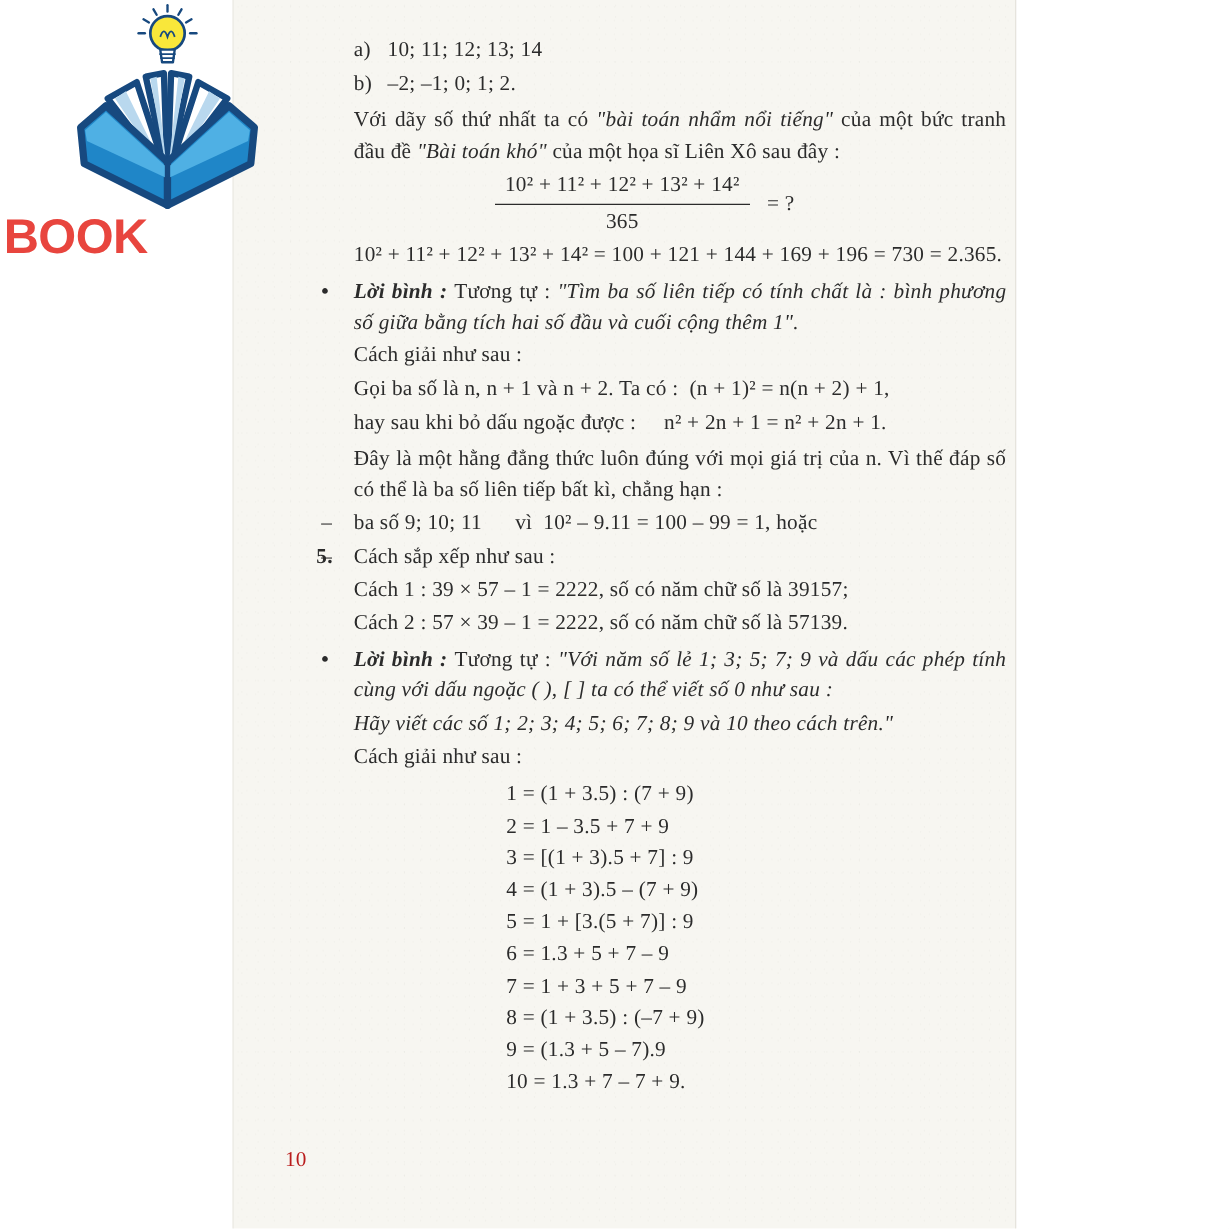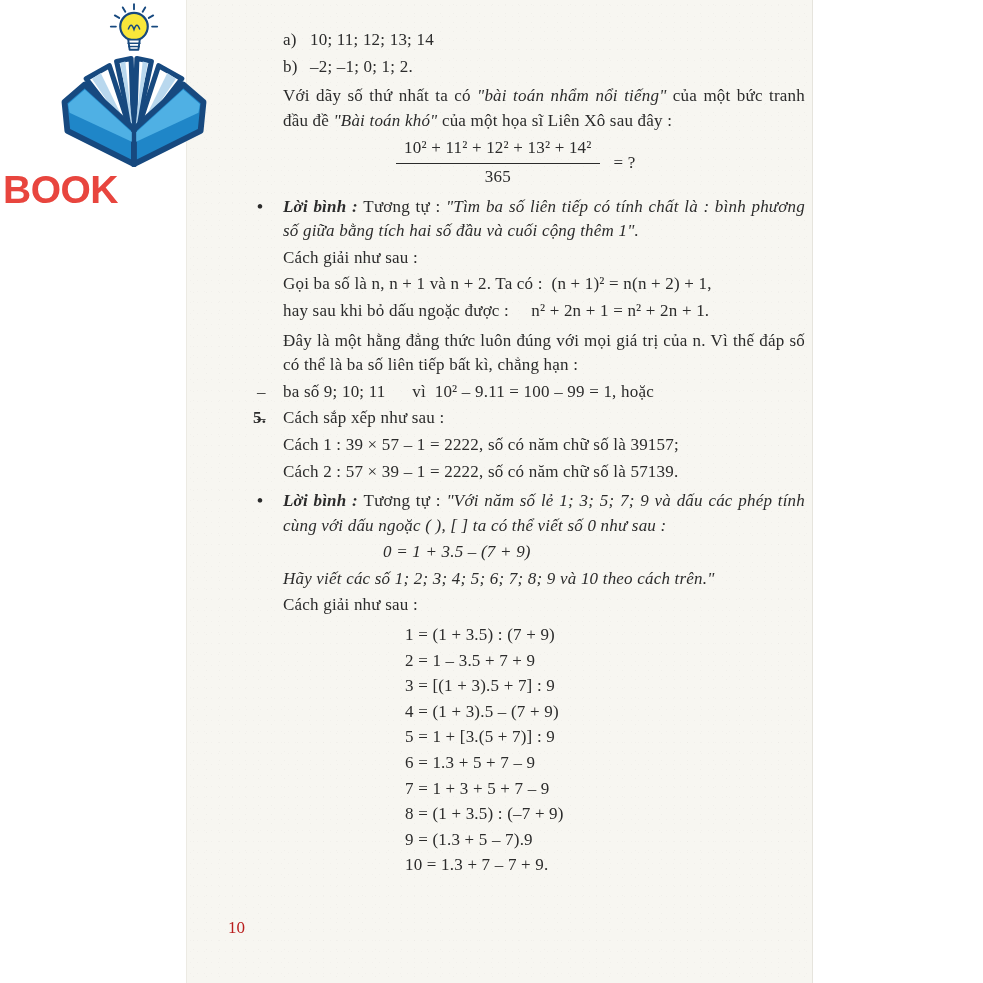--- a/index.html
+++ b/index.html
@@ -101,32 +101,32 @@
       <div class="block t-item"><span class="mk">a)</span><span class="p-r">10; 11; 12; 13; 14</span></div>
       <div class="block t-item"><span class="mk">b)</span><span class="p-r">–2; –1; 0; 1; 2.</span></div>
       <div class="block t-para"><span class="p-r">Với dãy số thứ nhất ta có </span><span class="p-i">"bài toán nhẩm nổi tiếng"</span><span class="p-r"> của một bức tranh đầu đề </span><span class="p-i">"Bài toán khó"</span><span class="p-r"> của một họa sĩ Liên Xô sau đây :</span></div>
       <div class="block fraction-row">
         <span class="frac">
           <span class="num">10² + 11² + 12² + 13² + 14²</span>
           <span class="den">365</span>
         </span>
         <span class="rhs">= ?</span>
       </div>
+      <div class="block t-line"><span class="p-r">10² + 11² + 12² + 13² + 14² = 100 + 121 + 144 + 169 + 196 = 730 = 2.365.</span></div>
       <div class="block t-para"><span class="mk mkb">•</span><span class="p-bi">Lời bình : </span><span class="p-r">Tương tự : </span><span class="p-i">"Tìm ba số liên tiếp có tính chất là : bình phương số giữa bằng tích hai số đầu và cuối cộng thêm 1".</span></div>
       <div class="block t-line"><span class="p-r">Cách giải như sau :</span></div>
       <div class="block t-line"><span class="p-r">Gọi ba số là n, n + 1 và n + 2. Ta có :  (n + 1)² = n(n + 2) + 1,</span></div>
       <div class="block t-line"><span class="p-r">hay sau khi bỏ dấu ngoặc được :     n² + 2n + 1 = n² + 2n + 1.</span></div>
       <div class="block t-para"><span class="p-r">Đây là một hằng đẳng thức luôn đúng với mọi giá trị của n. Vì thế đáp số có thể là ba số liên tiếp bất kì, chẳng hạn :</span></div>
       <div class="block t-line"><span class="mk">–</span><span class="p-r">ba số 9; 10; 11      vì  10² – 9.11 = 100 – 99 = 1, hoặc</span></div>
       <div class="block t-line"><span class="mk">–</span></div>
       <div class="block t-numline"><span class="mk mkb">5.</span><span class="p-r">Cách sắp xếp như sau :</span></div>
       <div class="block t-line"><span class="p-r">Cách 1 : 39 × 57 – 1 = 2222, số có năm chữ số là 39157;</span></div>
       <div class="block t-line"><span class="p-r">Cách 2 : 57 × 39 – 1 = 2222, số có năm chữ số là 57139.</span></div>
       <div class="block t-para"><span class="mk mkb">•</span><span class="p-bi">Lời bình : </span><span class="p-r">Tương tự : </span><span class="p-i">"Với năm số lẻ 1; 3; 5; 7; 9 và dấu các phép tính cùng với dấu ngoặc ( ), [ ] ta có thể viết số 0 như sau :</span></div>
-      <div class="block t-center"><span class="p-i">0 = 1 + 3.5 – (7 + 9)</span></div>
       <div class="block t-line"><span class="p-i">Hãy viết các số 1; 2; 3; 4; 5; 6; 7; 8; 9 và 10 theo cách trên."</span></div>
       <div class="block t-line"><span class="p-r">Cách giải như sau :</span></div>
       <div class="block t-equation first"><span class="p-r">1 = (1 + 3.5) : (7 + 9)</span></div>
       <div class="block t-equation"><span class="p-r">2 = 1 – 3.5 + 7 + 9</span></div>
       <div class="block t-equation"><span class="p-r">3 = [(1 + 3).5 + 7] : 9</span></div>
       <div class="block t-equation"><span class="p-r">4 = (1 + 3).5 – (7 + 9)</span></div>
       <div class="block t-equation"><span class="p-r">5 = 1 + [3.(5 + 7)] : 9</span></div>
       <div class="block t-equation"><span class="p-r">6 = 1.3 + 5 + 7 – 9</span></div>
       <div class="block t-equation"><span class="p-r">7 = 1 + 3 + 5 + 7 – 9</span></div>
       <div class="block t-equation"><span class="p-r">8 = (1 + 3.5) : (–7 + 9)</span></div>

